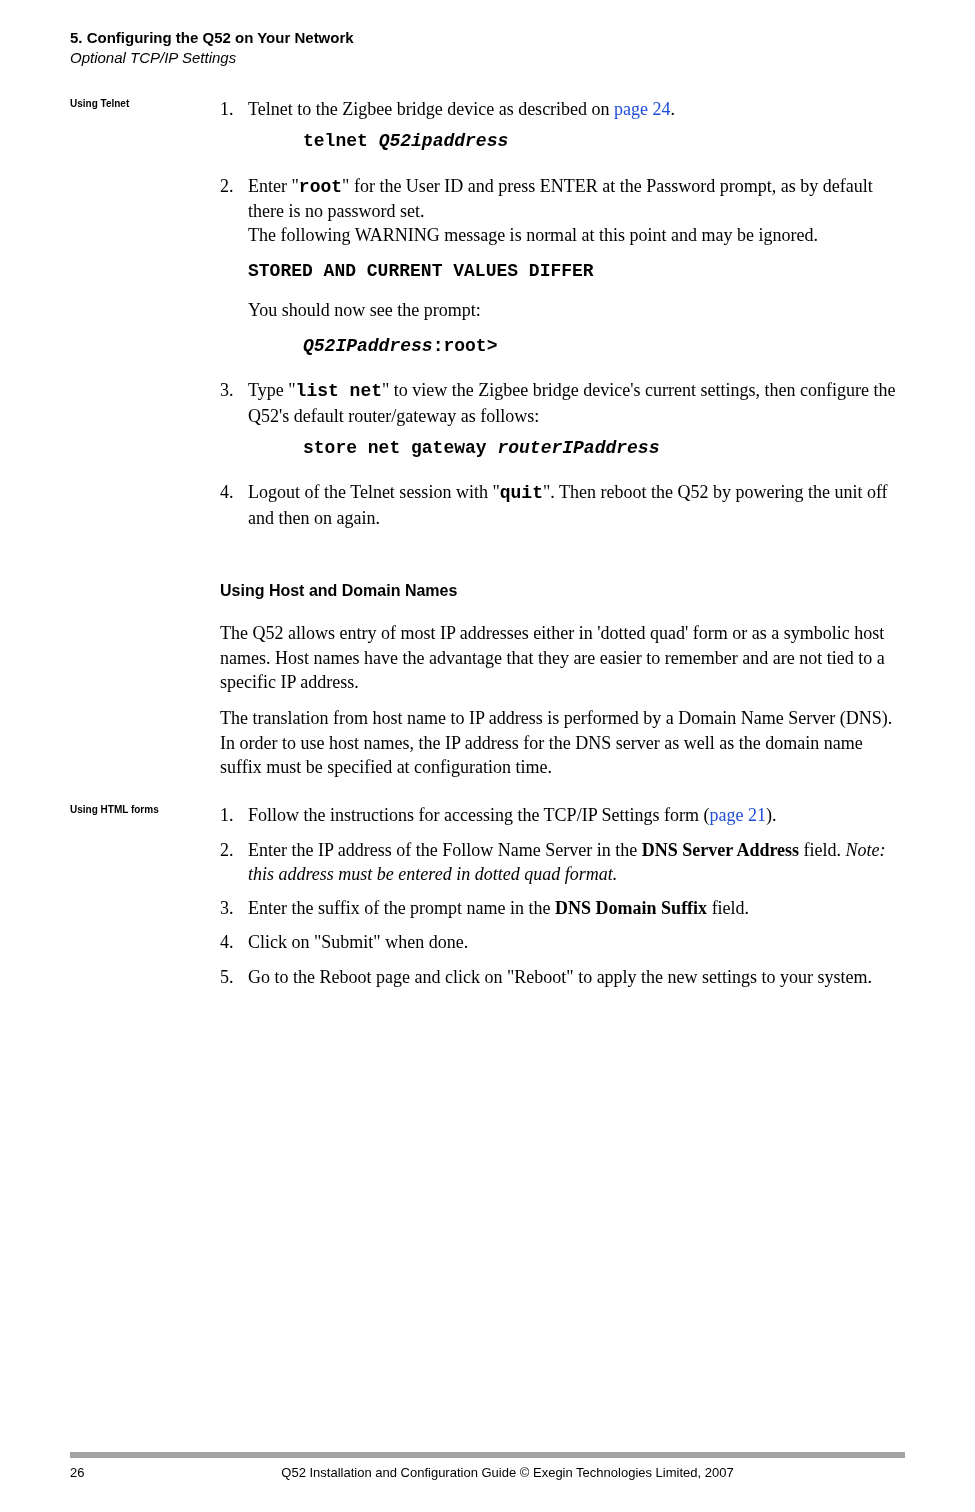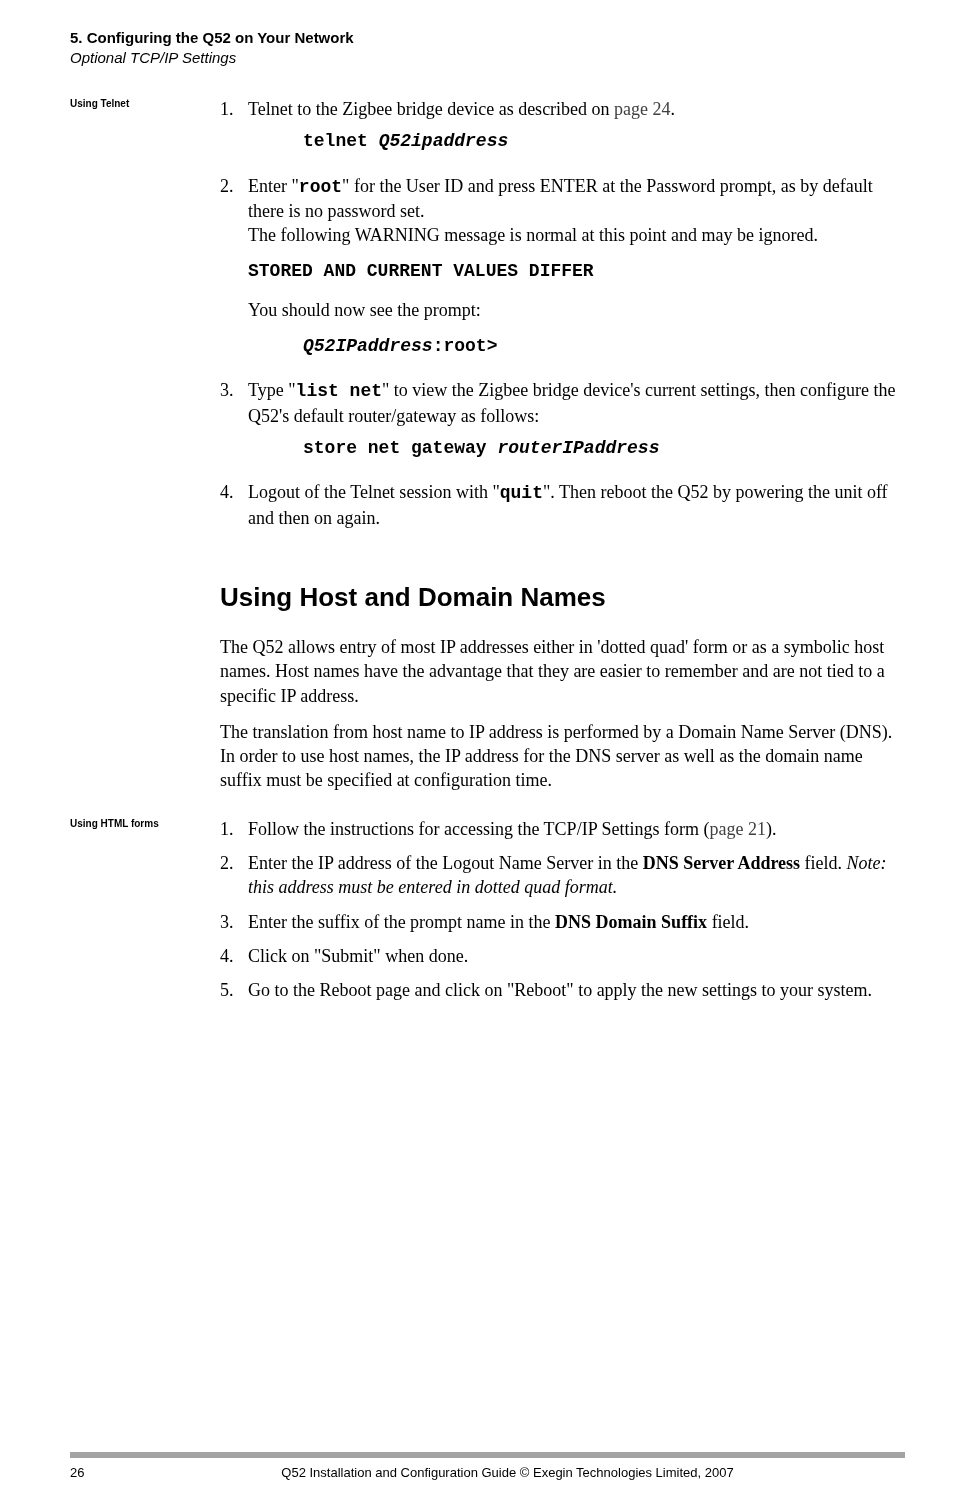--- a/index.html
+++ b/index.html
@@ -71,25 +71,25 @@
   .codecenter {
     font-family: "Courier New", Courier, monospace;
     font-weight: bold;
     text-align: left;
     margin: 10px 0 14px 0;
   }
   .para {
     margin-bottom: 12px;
   }
   .link {
-    color: #404040;
+    color: #1d4ed8;
   }
   h2.subsection {
     font-family: Arial, Helvetica, sans-serif;
-    font-size: 26px;
+    font-size: 16px;
     font-weight: bold;
     margin: 28px 0 20px 0;
   }
   .footer {
     position: absolute;
     bottom: 30px;
     left: 70px;
     right: 70px;
     border-top: 6px solid #a3a3a3;
     padding-top: 6px;
@@ -167,21 +167,21 @@
     <ol>
       <li>
         <span class="num">1.</span>
         <span class="body">
           <span>Follow the instructions for accessing the TCP/IP Settings form (</span><span class="link">page 21</span><span>).</span>
         </span>
       </li>
       <li>
         <span class="num">2.</span>
         <span class="body">
-          <span>Enter the IP address of the Logout Name Server in the </span><b>DNS Server Address</b><span> field. </span><i>Note: this address must be entered in dotted quad format.</i>
+          <span>Enter the IP address of the Follow Name Server in the </span><b>DNS Server Address</b><span> field. </span><i>Note: this address must be entered in dotted quad format.</i>
         </span>
       </li>
       <li>
         <span class="num">3.</span>
         <span class="body">
           <span>Enter the suffix of the prompt name in the </span><b>DNS Domain Suffix</b><span> field.</span>
         </span>
       </li>
       <li>
         <span class="num">4.</span>

